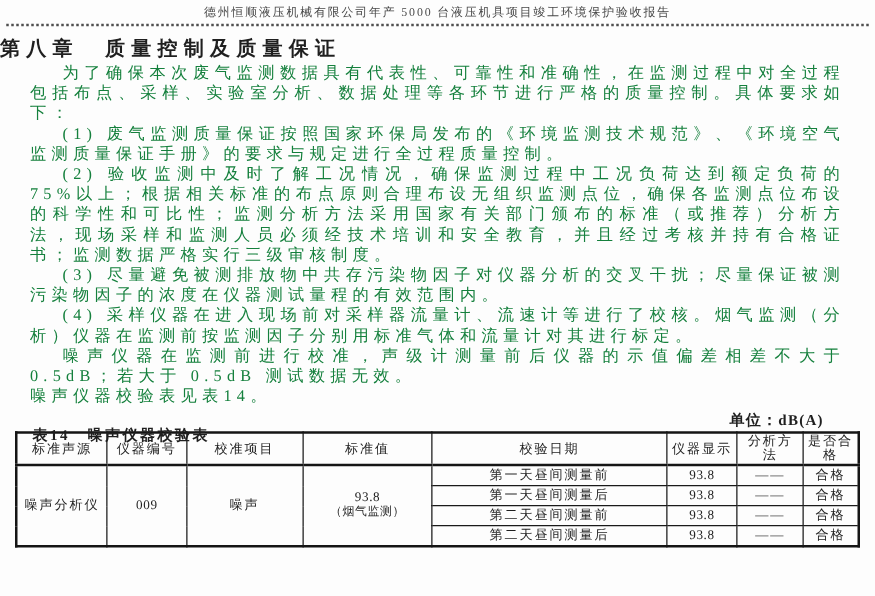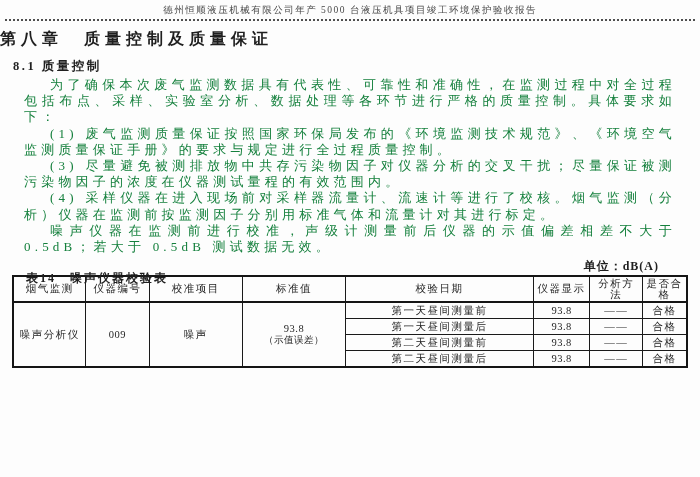--- a/index.html
+++ b/index.html
@@ -120,66 +120,67 @@
 </head>
 <body>
 
 <div class="page">
 
   <div class="running-header">德州恒顺液压机械有限公司年产 5000 台液压机具项目竣工环境保护验收报告</div>
   <div class="dotted-rule"></div>
 
   <div class="chapter-title">第八章　质量控制及质量保证</div>
 
-  <div class="section-heading">8.1 质量控制</div>
 
   <div class="body-text">
     <p class="indent">为了确保本次废气监测数据具有代表性、可靠性和准确性，在监测过程中对全过程包括布点、采样、实验室分析、数据处理等各环节进行严格的质量控制。具体要求如下：</p>
     <p class="indent">(1) 废气监测质量保证按照国家环保局发布的《环境监测技术规范》、《环境空气监测质量保证手册》的要求与规定进行全过程质量控制。</p>
+    <p class="indent">(2) 验收监测中及时了解工况情况，确保监测过程中工况负荷达到额定负荷的 75%以上；根据相关标准的布点原则合理布设无组织监测点位，确保各监测点位布设的科学性和可比性；监测分析方法采用国家有关部门颁布的标准（或推荐）分析方法，现场采样和监测人员必须经技术培训和安全教育，并且经过考核并持有合格证书；监测数据严格实行三级审核制度。</p>
     <p class="indent">(3) 尽量避免被测排放物中共存污染物因子对仪器分析的交叉干扰；尽量保证被测污染物因子的浓度在仪器测试量程的有效范围内。</p>
     <p class="indent">(4) 采样仪器在进入现场前对采样器流量计、流速计等进行了校核。烟气监测（分析）仪器在监测前按监测因子分别用标准气体和流量计对其进行标定。</p>
     <p class="indent">噪声仪器在监测前进行校准，声级计测量前后仪器的示值偏差相差不大于 0.5dB；若大于 0.5dB 测试数据无效。</p>
+    <p>噪声仪器校验表见表14。</p>
   </div>
 
   <div class="caption-row">
     <span class="table-caption">表14　噪声仪器校验表</span>
     <span class="unit-label">单位：dB(A)</span>
   </div>
 
   <table class="calib">
     <colgroup>
       <col class="col-name">
         <col class="col-no">
         <col class="col-item">
         <col class="col-std">
       <col class="col-date">
         <col class="col-disp">
         <col class="col-err">
         <col class="col-qual">
     </colgroup>
     <thead>
       <tr>
-        <th>烟气监测</th>
+        <th>标准声源</th>
         <th>仪器编号</th>
         <th>校准项目</th>
         <th>标准值</th>
         <th>校验日期</th>
         <th>仪器显示</th>
         <th>分析方法</th>
         <th>是否合格</th>
       </tr>
     </thead>
     <tbody>
       <tr>
         <td rowspan="4">噪声分析仪</td>
         <td rowspan="4" class="num">009</td>
         <td rowspan="4">噪声</td>
         <td rowspan="4">
           <div class="num">93.8</div>
-          <div class="std-note">（示值误差）</div>
+          <div class="std-note">（烟气监测）</div>
         </td>
         <td>第一天昼间测量前</td>
         <td class="num">93.8</td>
         <td class="dash">——</td>
         <td>合格</td>
       </tr>
       <tr>
         <td>第一天昼间测量后</td>
         <td class="num">93.8</td>
         <td class="dash">——</td>

